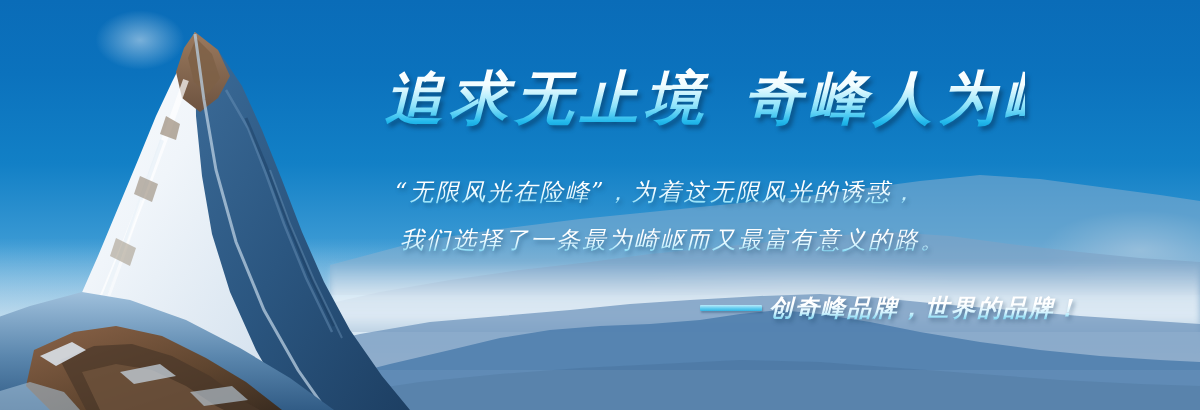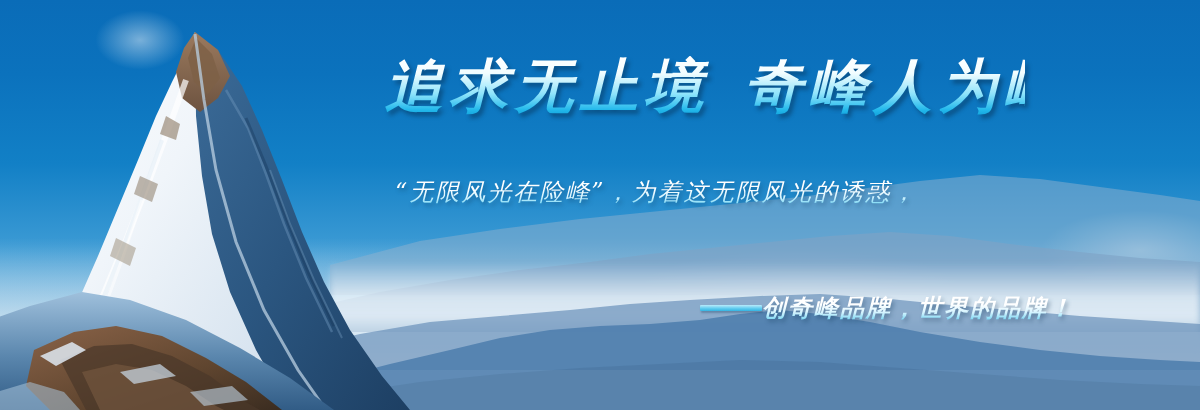--- a/index.html
+++ b/index.html
@@ -55,21 +55,21 @@
   
   .peak{position:absolute;left:-10px;bottom:0;width:520px;height:390px;}
   .peak svg{display:block;width:100%;height:100%;}
 
   
   .copy{
     position:absolute;left:0;top:0;width:1200px;height:410px;
     pointer-events:none;
   }
   .headline{
-    position:absolute;left:385px;top:56px;width:640px;
+    position:absolute;left:385px;top:68px;width:640px;
     font-size:58px;line-height:1.05;
     letter-spacing:7px;
     font-weight:700;
     font-style:italic;
     font-family:"DejaVu Serif","Liberation Serif",serif;
     white-space:nowrap;
     background:linear-gradient(180deg,#ffffff 0%,#f2fdff 28%,#8fe4fb 62%,#23b9ec 88%,#0f9fd8 100%);
     -webkit-background-clip:text;background-clip:text;
     color:transparent;-webkit-text-fill-color:transparent;
     filter:drop-shadow(3px 4px 2px rgba(4,40,72,.45));
@@ -89,21 +89,21 @@
     -webkit-background-clip:text;background-clip:text;
     color:transparent;-webkit-text-fill-color:transparent;
     filter:drop-shadow(2px 3px 2px rgba(10,50,85,.38));
     pointer-events:auto;
   }
   .sub-1{top:176px;}
   .sub-2{top:224px;left:400px;}
 
   .signoff{
     position:absolute;top:292px;left:700px;
-    display:flex;align-items:center;gap:0;
+    display:flex;align-items:center;gap:7px;
     pointer-events:auto;
   }
   .dash{
     display:block;width:62px;height:6px;border-radius:1px;
     background:linear-gradient(180deg,#b9eafb 0%,#63cdf0 55%,#34b4e2 100%);
     box-shadow:1px 2px 2px rgba(10,50,85,.3);
   }
   .signoff-text{
     font-size:24px;letter-spacing:2px;font-weight:700;font-style:italic;
     font-family:"DejaVu Serif","Liberation Serif",serif;white-space:nowrap;
@@ -214,20 +214,21 @@
     </svg>
   </div>
 
   <div class="copy">
 
     <div class="headline">
       <span>追求无止境</span><span class="gap"></span><span>奇峰人为峰</span>
     </div>
 
     <div class="sub sub-1">“无限风光在险峰”，为着这无限风光的诱惑，</div>
+    <div class="sub sub-2">我们选择了一条最为崎岖而又最富有意义的路。</div>
 
     <div class="signoff">
       <span class="dash"></span>
       <span class="signoff-text">创奇峰品牌，世界的品牌！</span>
     </div>
 
   </div>
 </div>
 
 </body></html>

